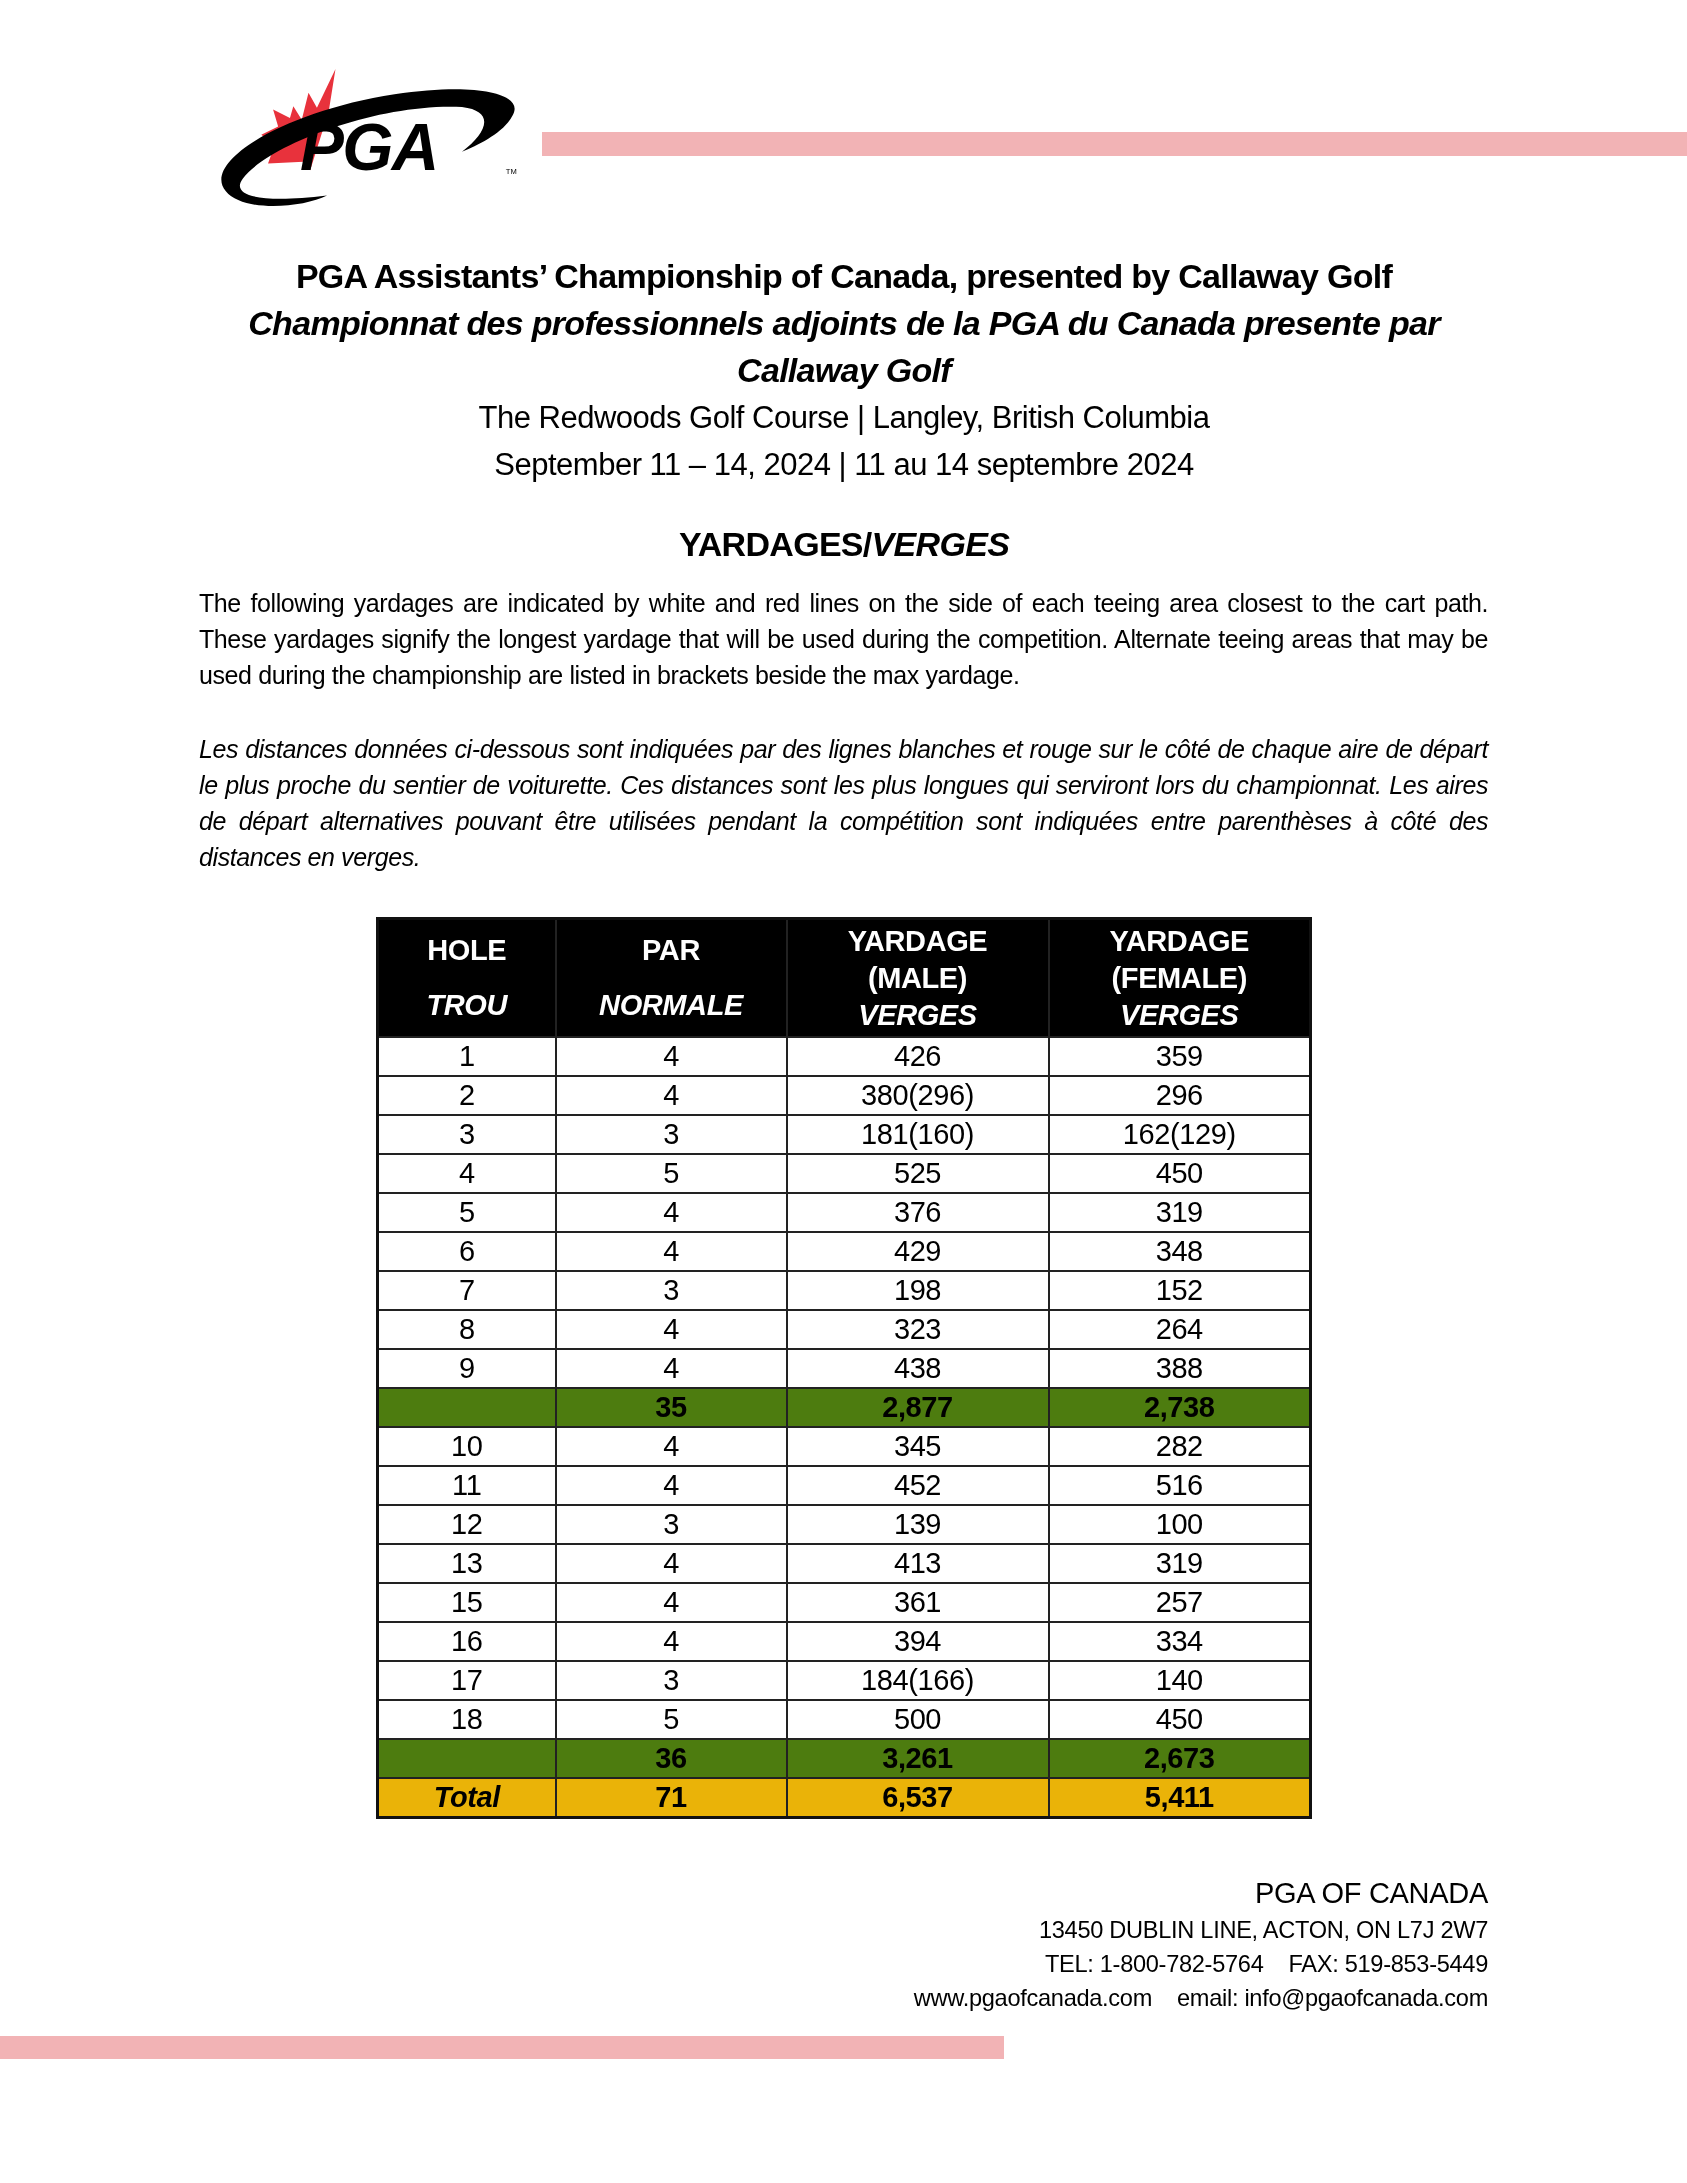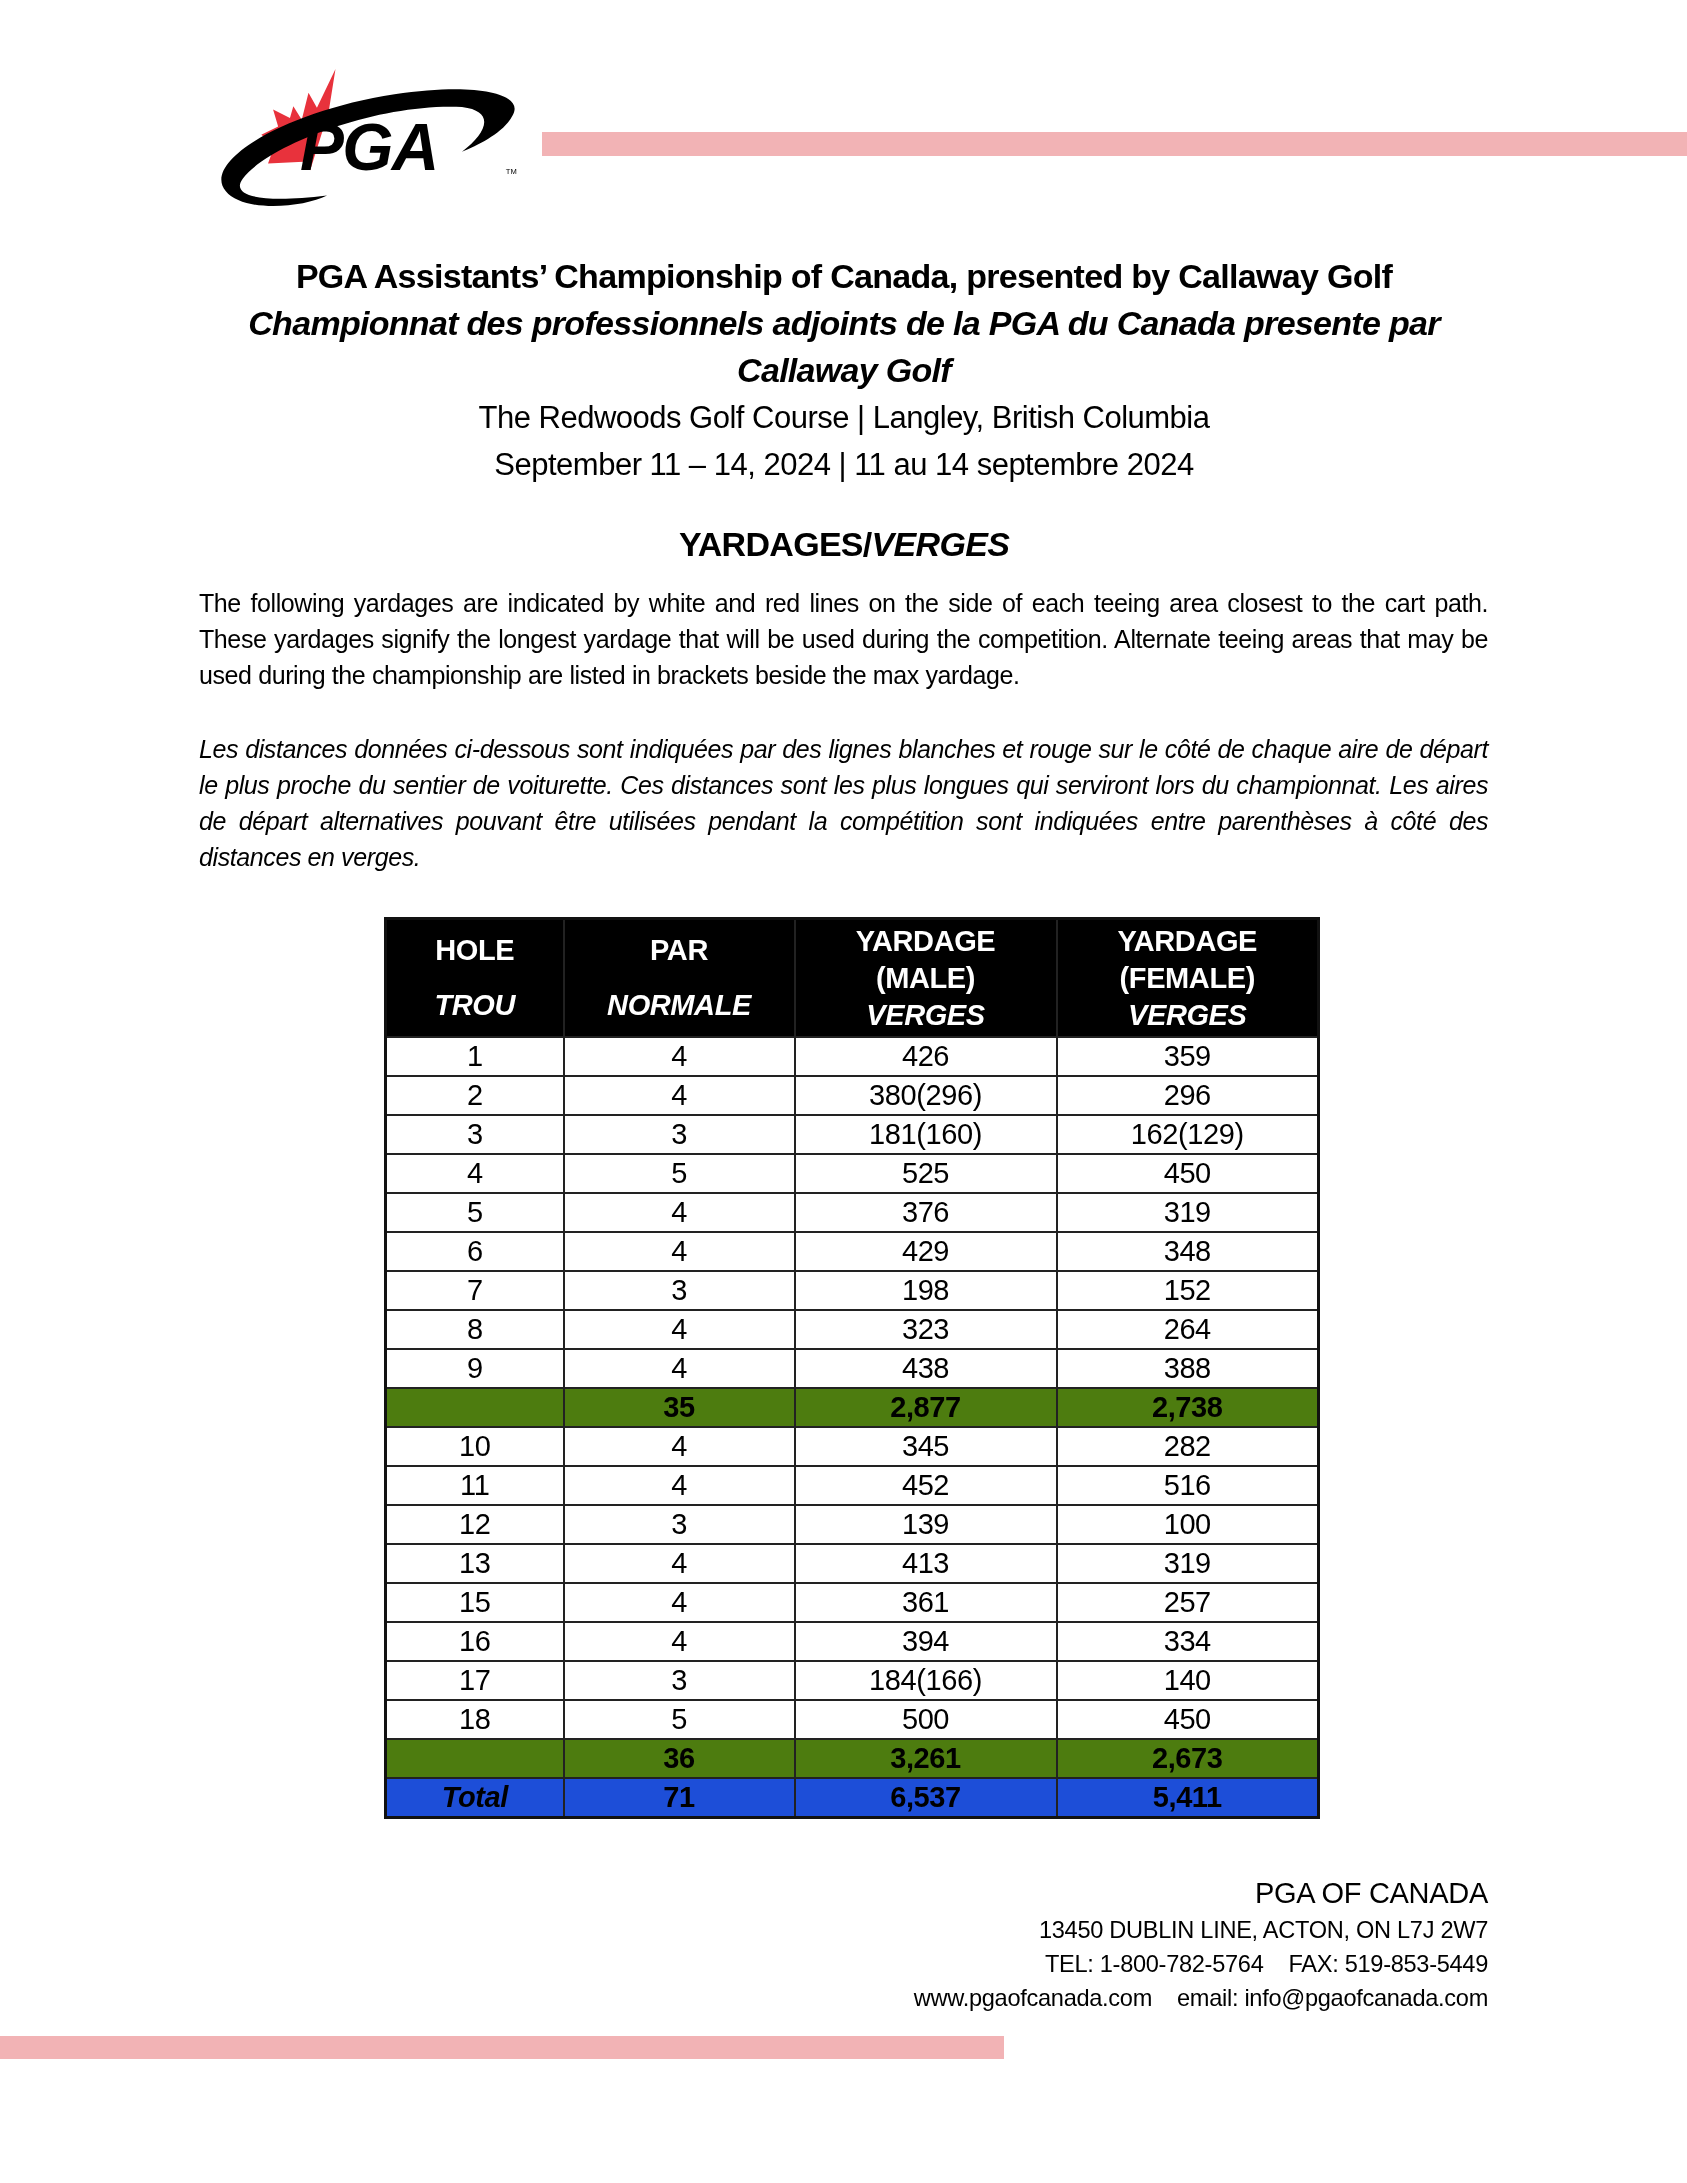--- a/index.html
+++ b/index.html
@@ -22,38 +22,38 @@
   .heading { left: 169px; width: 1350px; top: 525px; text-align: center;
     font-size: 34px; font-weight: bold; letter-spacing: -0.7px; }
   .heading i { font-style: italic; }
 
   .para { left: 199px; width: 1289px; font-size: 25px; line-height: 36px; letter-spacing: -0.4px; text-align: justify; }
   .para-en { top: 585px; }
   .para-fr { top: 731px; font-style: italic; }
 
   
   table.yard {
-    position: absolute; left: 384px; top: 917px;
+    position: absolute; left: 376px; top: 917px;
     border-collapse: collapse; border: 3.4px solid #111;
   }
   table.yard td, table.yard th { border: 2.5px solid #222; padding: 0; text-align: center; }
   table.yard col.c1 { width: 178px; }
   table.yard col.c2 { width: 231px; }
   table.yard col.c3 { width: 262px; }
   table.yard col.c4 { width: 262px; }
   table.yard thead th {
     background: #000; color: #fff; font-weight: bold; height: 116px; font-size: 29px;
     line-height: 37px; vertical-align: middle; letter-spacing: -0.4px;
   }
   .hdr-en { display: block; }
   .hdr-fr { display: block; font-style: italic; }
   .hdr-gap { display: block; height: 18.6px; }
   table.yard tbody td { height: 37px; font-size: 29px; line-height: 37px; letter-spacing: -0.4px; }
   tr.subtotal td { background: #4d7c0f; font-weight: bold; }
-  tr.total td { background: #1d4ed8; font-weight: bold; }
+  tr.total td { background: #eab308; font-weight: bold; }
   tr.total td.lbl { font-style: italic; }
 
   
   .footer { right: 199px; top: 1874px; text-align: right; font-size: 23.6px; letter-spacing: -0.3px; }
   .f-org { font-size: 29px; line-height: 39px; }
   .f-line { line-height: 34px; margin-left: 8px; }
   .f-gap { display: inline-block; width: 25px; }
 </style>
 </head>
 <body>

